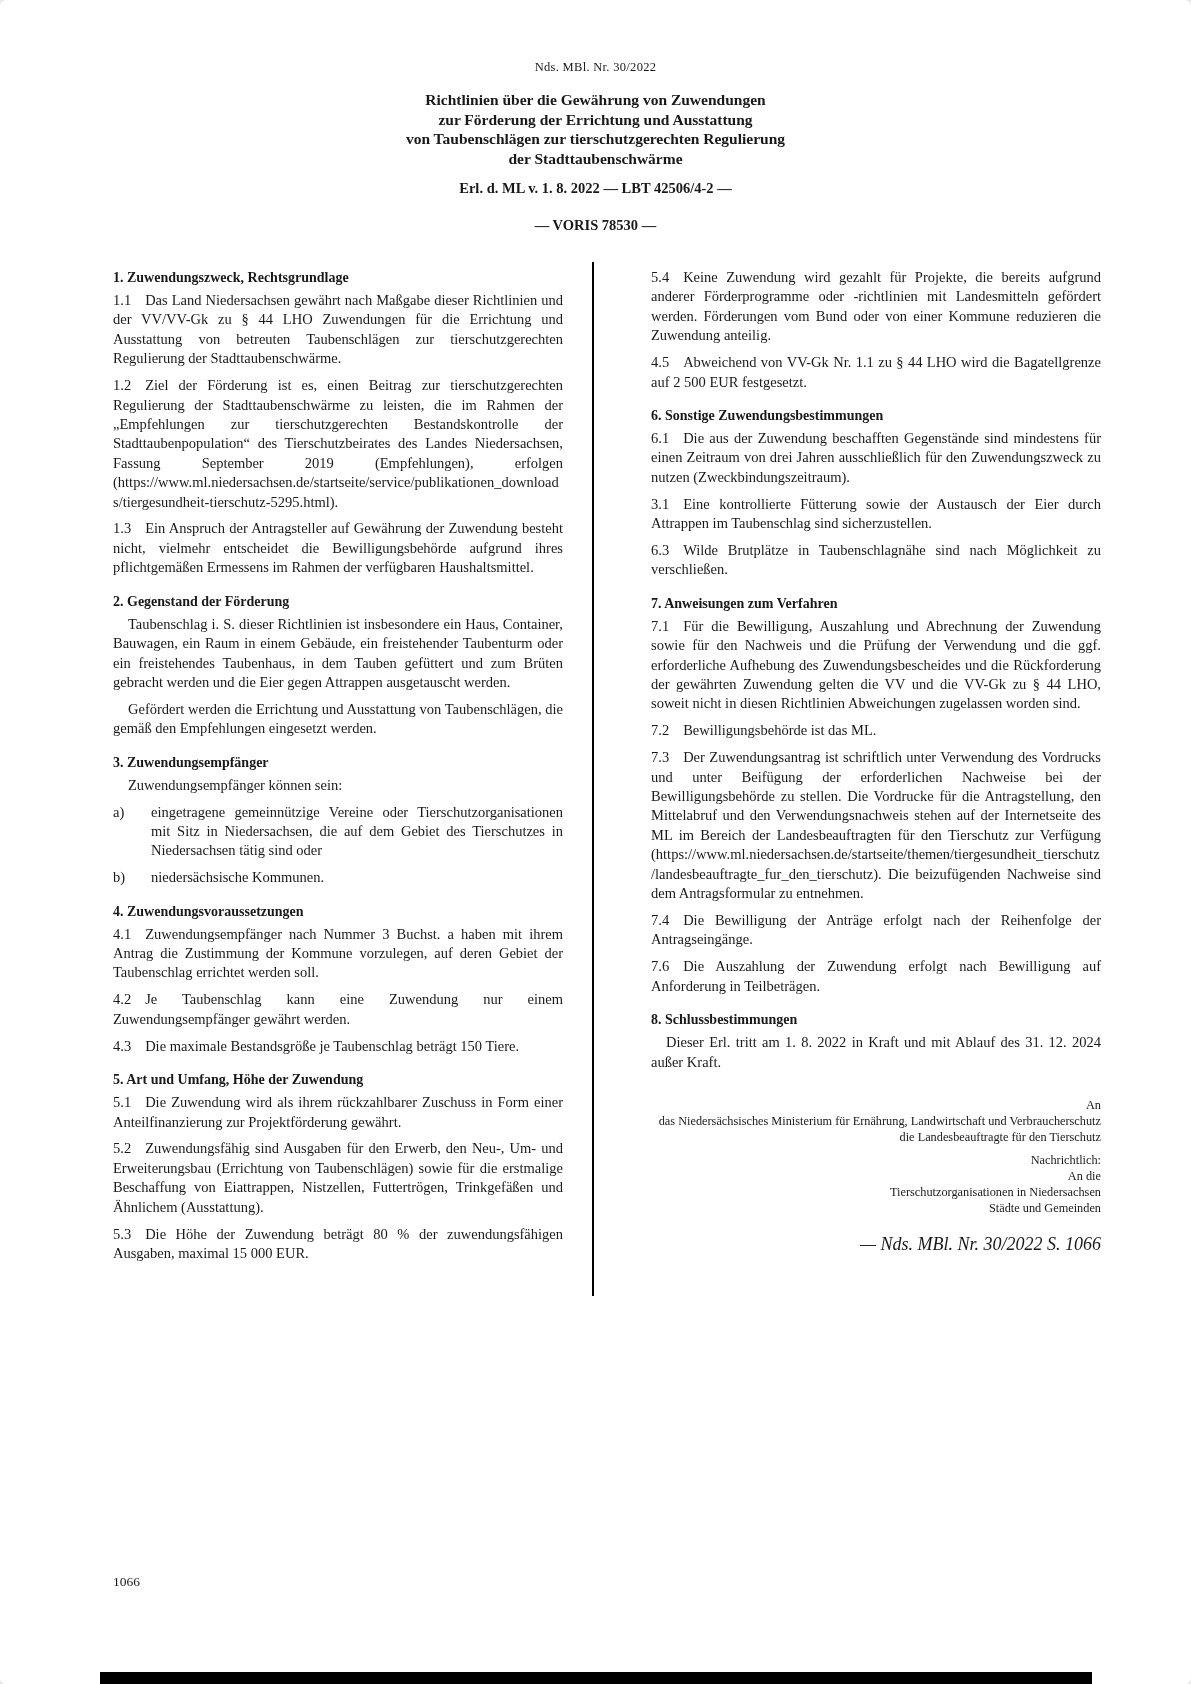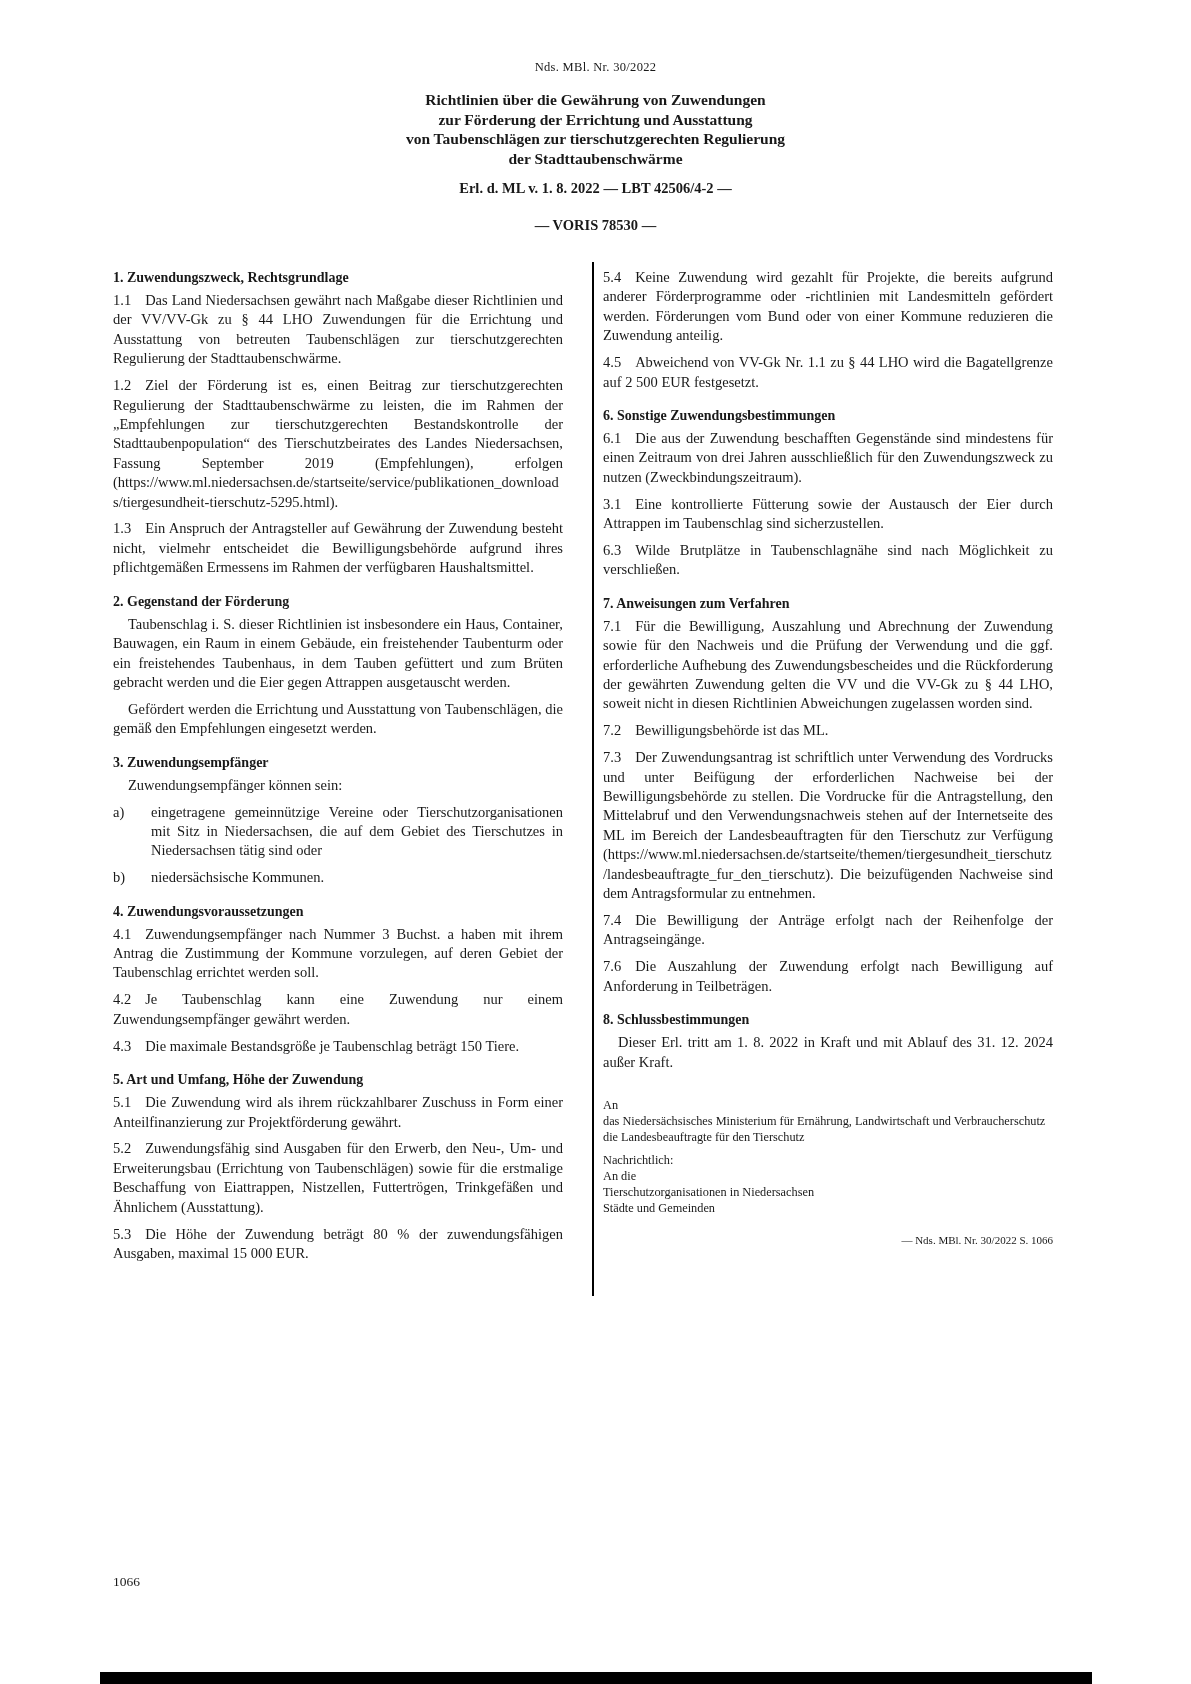--- a/index.html
+++ b/index.html
@@ -5,30 +5,31 @@
 <style>
   html, body { margin:0; padding:0; background:#e8e8e8; }
   .page {
     position:relative;
     width:1191px; height:1684px;
     margin:0 auto;
     background:#ffffff;
     overflow:hidden;
     font-family:"Liberation Serif", "DejaVu Serif", serif;
     color:#191919;
+    border-radius:6px;
   }
   .centered { position:absolute; left:0; width:100%; text-align:center; }
   .masthead { top:60px; font-size:12.5px; letter-spacing:0.3px; }
   .doc-title { top:90px; font-size:15.5px; font-weight:bold; line-height:19.5px; }
   .decree-line { top:180px; font-size:14.5px; font-weight:bold; }
   .voris-line { top:217px; font-size:14.5px; font-weight:bold; }
 
   .columns {
     position:absolute; top:268px; left:113px;
-    width:960px; display:flex; gap:40px;
+    width:960px; display:flex; gap:88px;
   }
   .col { width:450px; }
 
   .col-divider {
     position:absolute; left:592px; top:262px;
     width:1.5px; height:1034px; background:#000;
   }
 
   .sec-heading {
     font-size:14px; font-weight:bold;
@@ -45,24 +46,24 @@
   .pnum { margin-right:14px; }
   .indent { text-indent:15px; }
   .alpha { padding-left:38px; }
   .alpha .marker { display:inline-block; width:38px; margin-left:-38px; }
 
   .small-group {
     font-size:12.3px; line-height:15.8px;
     margin:8px 0 0 0; text-align:left;
   }
   .para + .small-group { margin-top:26px; }
-  .small-line { min-height:15.8px; }
+  .small-line { min-height:15.8px;text-align:right; }
 
   .gazette-ref {
-    margin-top:18px; font-size:11px; text-align:right;
+    margin-top:18px; font-size:18px; text-align:right;font-style:italic;
   }
 
   .page-number { position:absolute; left:113px; top:1574px; font-size:13.5px; }
   .bottom-bar { position:absolute; left:100px; top:1672px; width:992px; height:12px; background:#000; }
 </style>
 </head>
 <body>
 
 <div class="page">
 

